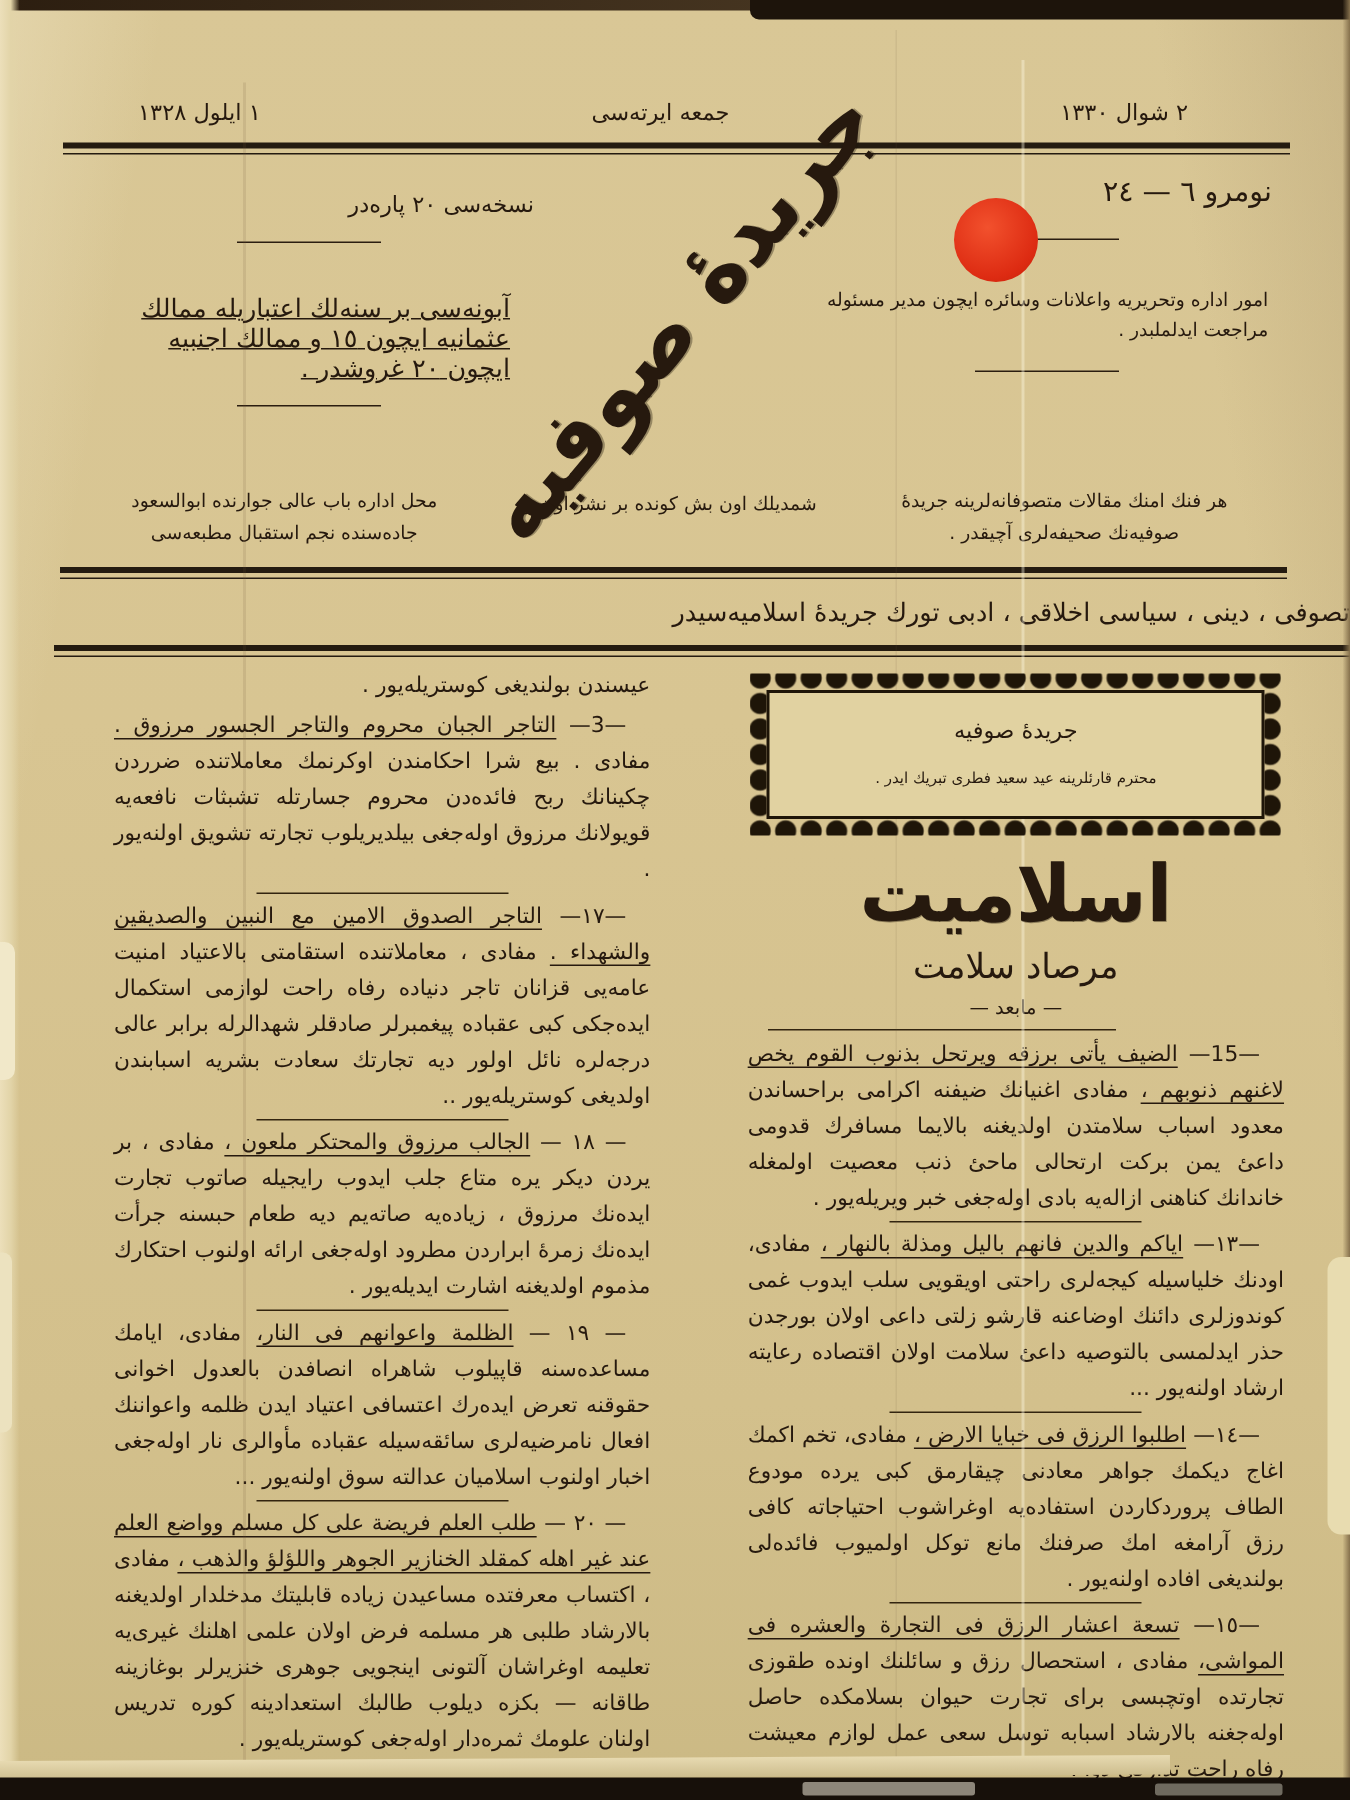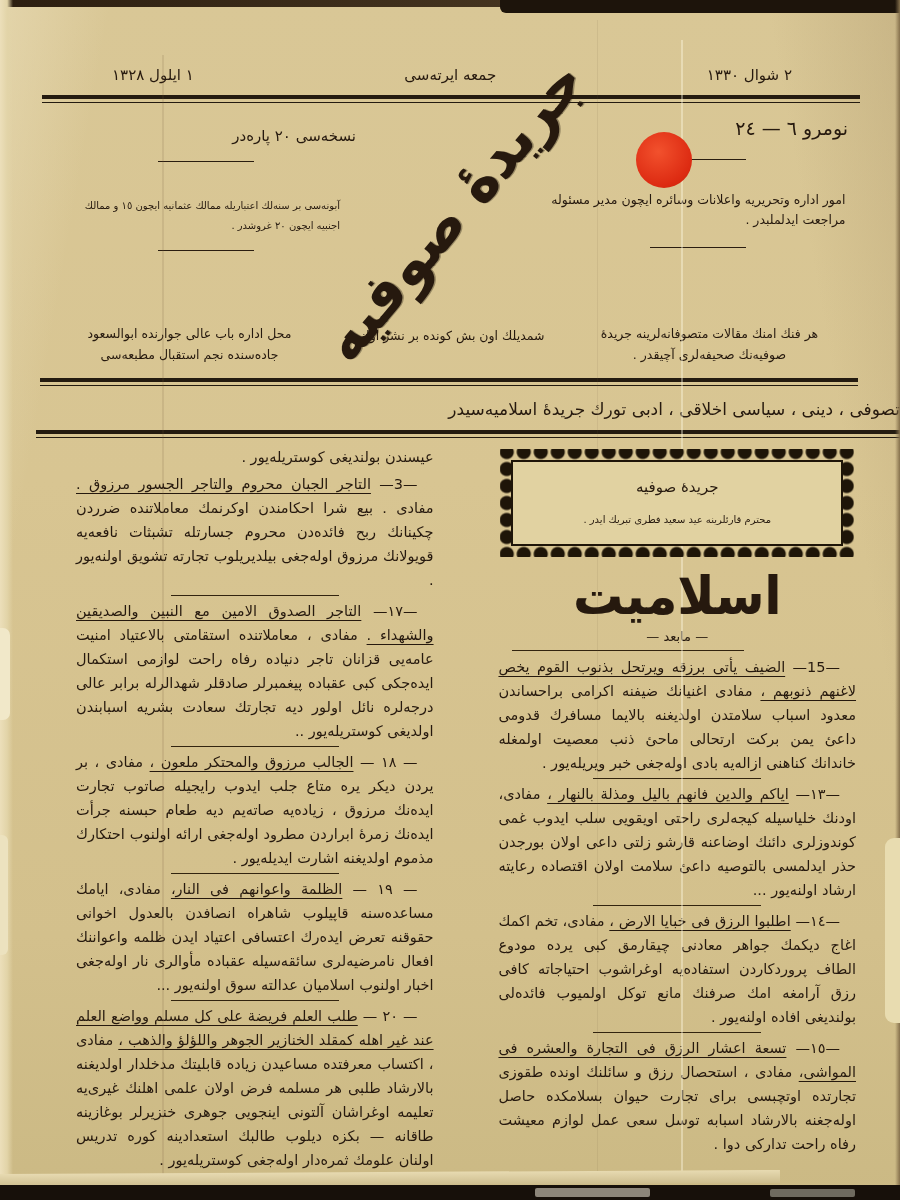--- a/index.html
+++ b/index.html
@@ -24,37 +24,37 @@
   .page-edge-strip{position:absolute;bottom:15px;left:0;right:120px;height:13px;background:linear-gradient(to top,#cdbd8e,#e7dab1);transform:rotate(-.3deg);}
   .tear-left-1{position:absolute;left:0;top:628px;width:10px;height:92px;background:#f1e8c9;border-radius:0 7px 7px 0;}
   .tear-left-2{position:absolute;left:0;top:835px;width:8px;height:120px;background:#ece2bf;border-radius:0 6px 6px 0;}
   .tear-right-1{position:absolute;right:0;top:838px;width:15px;height:185px;background:#e8dcb0;border-radius:9px 0 0 9px;}
   .crease-v1{position:absolute;left:162px;top:55px;bottom:25px;width:2px;background:rgba(110,88,55,.14);}
   .crease-v2{position:absolute;left:681px;top:40px;bottom:25px;width:2px;background:rgba(255,250,228,.4);}
   .crease-v3{position:absolute;left:597px;top:20px;bottom:25px;width:1px;background:rgba(110,88,55,.10);}
 
   
   .dates{display:flex;justify-content:space-between;align-items:baseline;padding:66px 108px 4px 92px;font-size:15px;}
-  .date-item{white-space:nowrap;letter-spacing:.5px;margin-left:20px;}
+  .date-item{white-space:nowrap;letter-spacing:.5px;}
   .rule-double{border-top:4px solid #241b10;border-bottom:1px solid #241b10;height:3px;}
   .rule-a{margin:7px 40px 0 42px;}
   .rule-b{margin:3px 42px 0 40px;}
   .rule-c{margin:0 0 0 36px;border-top:4px solid #241b10;border-bottom:1px solid #241b10;height:3px;}
 
   
   .masthead{display:grid;grid-template-columns:300px 1fr 300px;min-height:208px;padding:8px 52px 0 56px;}
   .mast-cell{text-align:right;}
   .issue-no{font-size:19px;letter-spacing:2px;margin-top:6px;}
   .short-rule{width:96px;border-top:1.5px solid #2a1d10;margin:0 auto;}
   .sr-issue{margin-top:20px;}
   .admin-note{font-size:12.5px;line-height:20px;margin:30px auto 0;width:295px;}
   .sr-admin{margin-top:17px;}
   .price-note{font-size:15px;margin-top:16px;}
   .sr-price{margin-top:16px;}
-  .subscription-note{font-size:10px;line-height:20px;margin:34px auto 0;width:268px;}
+  .subscription-note{font-size:17px;line-height:20px;margin:34px auto 0;width:268px;text-decoration:underline;}
   .sr-sub{margin-top:14px;}
   .masthead-title{position:absolute;left:346px;top:90px;width:212px;height:240px;display:flex;align-items:center;justify-content:center;pointer-events:none;}
   .masthead-title span{
     font-size:57px;font-weight:bold;white-space:nowrap;
     transform:rotate(-50deg) scaleY(1.08);
     text-shadow:1px 1px 0 rgba(30,20,8,.35);
   }
   .red-dot{position:absolute;left:636px;top:132px;width:56px;height:56px;border-radius:50%;
     background:radial-gradient(circle at 40% 35%, #f2512d, #dd2b12 68%, #c42107);}
   .masthead-bottom{display:grid;grid-template-columns:265px 1fr 255px;align-items:start;padding:4px 58px 10px 62px;}
@@ -147,20 +147,21 @@
 
     <div class="col">
       <div class="greet">
         <div class="greet-inner">
           <div class="greet-l1">جريدۀ صوفيه</div>
           <div class="greet-l2">محترم قارئلرينه عيد سعيد فطرى تبريك ايدر .</div>
         </div>
       </div>
 
       <div class="section-title">اسلاميت</div>
+      <div class="article-title">مرصاد سلامت</div>
       <div class="continuation">— مابعد —</div>
       <div class="rule-thin"></div>
 
       <p class="entry"><span class="num">—15—</span> <span class="quote">الضيف يأتى برزقه ويرتحل بذنوب القوم يخص لاغنهم ذنوبهم ،</span> <span>مفادى اغنيانك ضيفنه اكرامى براحساندن معدود اسباب سلامتدن اولديغنه بالايما مسافرك قدومى داعئ يمن بركت ارتحالى ماحئ ذنب معصيت اولمغله خاندانك كناهنى ازاله‌يه بادى اوله‌جغى خبر ويريله‌يور .</span></p>
       <div class="sep"></div>
       <p class="entry"><span class="num">—١٣—</span> <span class="quote">اياكم والدين فانهم باليل ومذلة بالنهار ،</span> <span>مفادى، اودنك خلياسيله كيجه‌لرى راحتى اويقويى سلب ايدوب غمى كوندوزلرى دائنك اوضاعنه قارشو زلتى داعى اولان بورجدن حذر ايدلمسى بالتوصيه داعئ سلامت اولان اقتصاده رعايته ارشاد اولنه‌يور ...</span></p>
       <div class="sep"></div>
       <p class="entry"><span class="num">—١٤—</span> <span class="quote">اطلبوا الرزق فى خبايا الارض ،</span> <span>مفادى، تخم اكمك اغاج ديكمك جواهر معادنى چيقارمق كبى يرده مودوع الطاف پروردكاردن استفاده‌يه اوغراشوب احتياجاته كافى رزق آرامغه امك صرفنك مانع توكل اولميوب فائده‌لى بولنديغى افاده اولنه‌يور .</span></p>
       <div class="sep"></div>
       <p class="entry"><span class="num">—١٥—</span> <span class="quote">تسعة اعشار الرزق فى التجارة والعشره فى المواشى،</span> <span>مفادى ، استحصال رزق و سائلنك اونده طقوزى تجارتده اوتچبسى براى تجارت حيوان بسلامكده حاصل اوله‌جغنه بالارشاد اسبابه توسل سعى عمل لوازم معيشت رفاه راحت تداركى دوا .</span></p>

